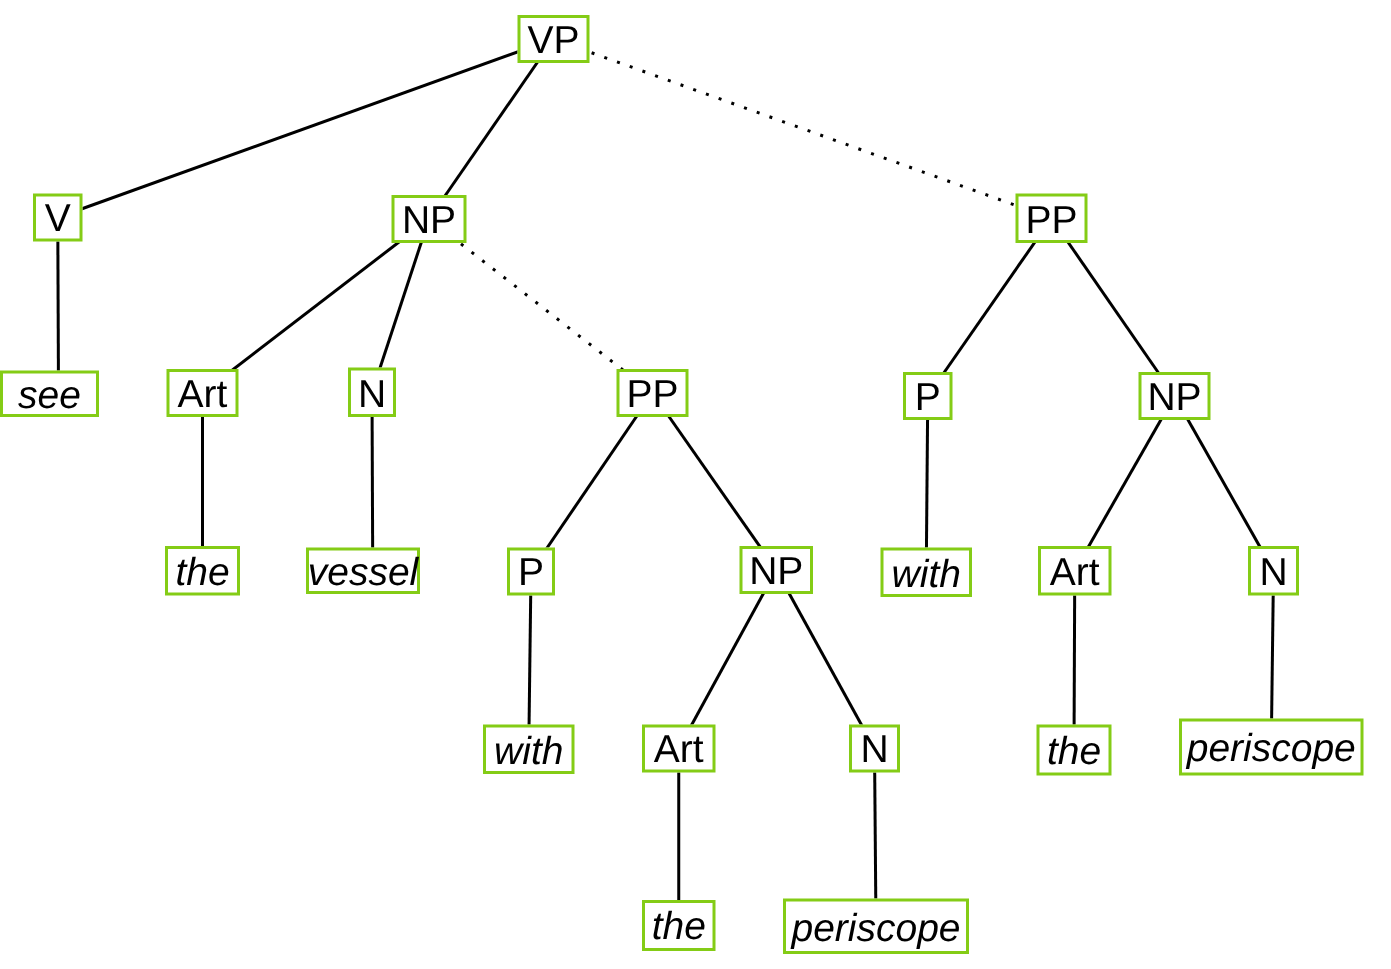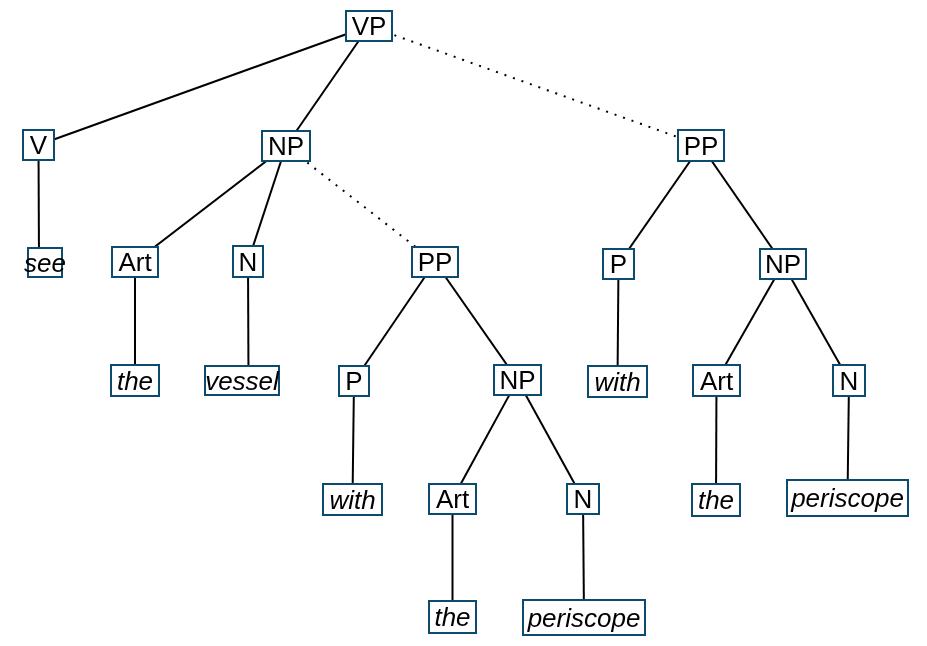--- a/index.html
+++ b/index.html
@@ -24,21 +24,21 @@
     stroke: #000000;
     stroke-width: 2;
     fill: none;
   }
   #edges line.dotted {
     stroke-dasharray: 2 7;
   }
   .node {
     position: absolute;
     box-sizing: border-box;
-    border: 2px solid #0c4a6e;
+    border: 2px solid #84cc16;
     background: #ffffff;
     color: #000000;
     display: flex;
     align-items: center;
     justify-content: center;
     font-size: 26px;
     line-height: 1;
     white-space: nowrap;
   }
   .node.word {
@@ -74,21 +74,21 @@
     <line x1="783" y1="264" x2="849" y2="380.5" class="solid"></line>
     <line x1="716.5" y1="380.5" x2="716" y2="500" class="solid"></line>
     <line x1="849" y1="380.5" x2="847.5" y2="498" class="solid"></line>
   </svg>
 
   <div class="node" style="left:345px;top:10px;width:48px;height:32px">VP</div>
   <div class="node" style="left:22px;top:129px;width:33px;height:32px">V</div>
   <div class="node" style="left:261px;top:130px;width:50px;height:32px">NP</div>
   <div class="node" style="left:677px;top:129px;width:48px;height:33px">PP</div>
 
-  <div class="node word" style="left:27px;top:247px;width:36px;height:31px">see</div>
+  <div class="node word" style="left:0;top:247px;width:66px;height:31px">see</div>
   <div class="node" style="left:111px;top:246px;width:48px;height:32px">Art</div>
   <div class="node" style="left:232px;top:245px;width:32px;height:33px">N</div>
   <div class="node" style="left:411px;top:246px;width:48px;height:32px">PP</div>
   <div class="node" style="left:602px;top:248px;width:33px;height:32px">P</div>
   <div class="node" style="left:759px;top:248px;width:48px;height:32px">NP</div>
 
   <div class="node word" style="left:110px;top:364px;width:50px;height:33px">the</div>
   <div class="node word" style="left:204px;top:365px;width:76px;height:31px">vessel</div>
   <div class="node" style="left:338px;top:365px;width:32px;height:32px">P</div>
   <div class="node" style="left:493px;top:364px;width:49px;height:32px">NP</div>

